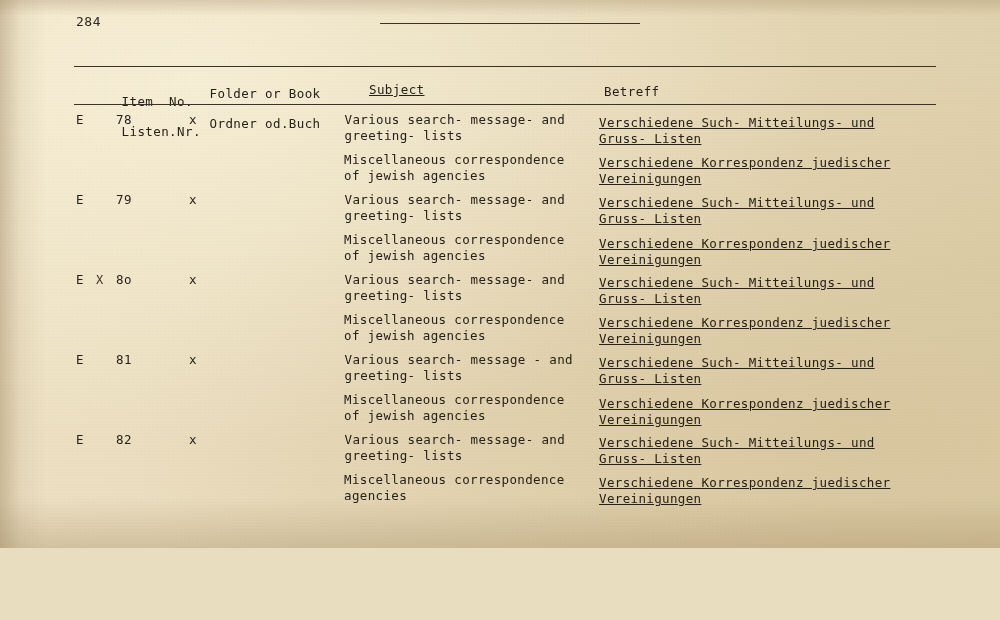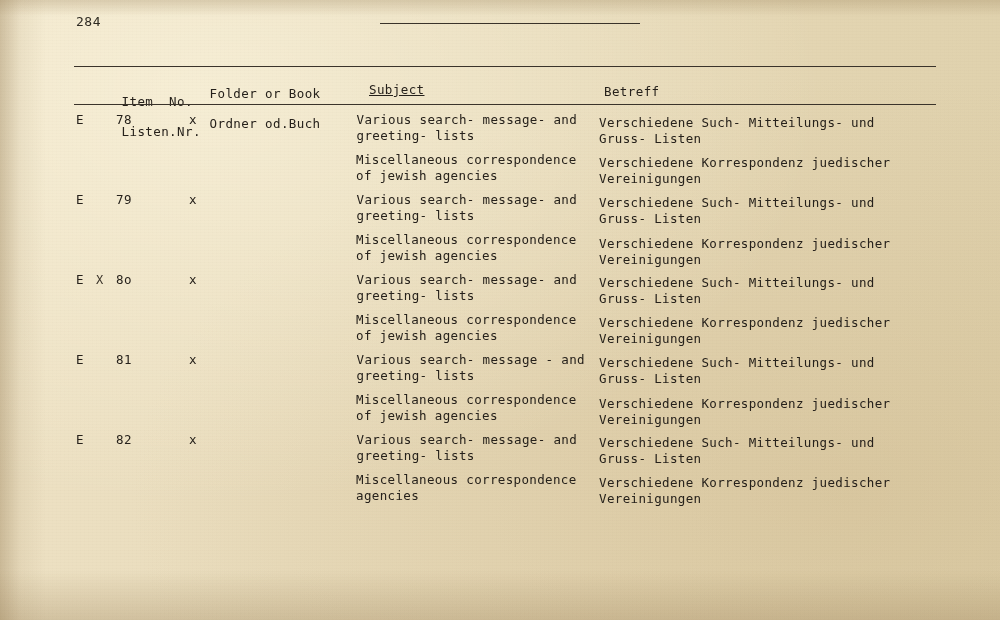--- a/index.html
+++ b/index.html
@@ -10,21 +10,21 @@
     width: 1000px;
     height: 620px;
     overflow: hidden;
     background: #e9ddc0;
     font-family: "DejaVu Sans Mono", monospace;
     color: #22201c;
   }
   .page {
     position: relative;
     width: 1000px;
-    height: 620px;
+    height: 548px;
     background:
       radial-gradient(ellipse at 20% 15%, rgba(255,250,230,0.55) 0%, rgba(255,250,230,0) 55%),
       radial-gradient(ellipse at 85% 80%, rgba(200,175,130,0.35) 0%, rgba(200,175,130,0) 60%),
       linear-gradient(100deg, #efe3c6 0%, #e8dbbb 35%, #e4d6b3 70%, #ded0ab 100%);
   }
   .grain {
     position: absolute;
     inset: 0;
     pointer-events: none;
     opacity: 0.35;
@@ -134,22 +134,22 @@
     white-space: pre-line;
     letter-spacing: 0.35px;
     font-size: 12.5px;
     line-height: 16px;
     color: #26211b;
   }
   .c-item-letter { left: 2px; top: 0px; }
   .c-item-num { left: 42px; top: 0px; text-align: center; }
   .c-item-mark { left: 22px; top: 0px; font-size: 12px; color: #4a4134; }
   .c-folder { left: 115px; top: 0px; }
-  .c-subject { left: 282px; top: 0px; }
-  .c-betreff { left: 525px; top: 3px; }
+  .c-subject { left: 270px; top: 0px; }
+  .c-betreff { left: 525px; top: 3px; text-decoration: underline; }
 
   
   .row:nth-child(odd) .c-subject { margin-left: 0.5px; }
   .row:nth-child(4n) .c-betreff { margin-top: 1px; }
 
   .ink-light { color: #3b342a; }
 </style>
 </head>
 <body>
 

